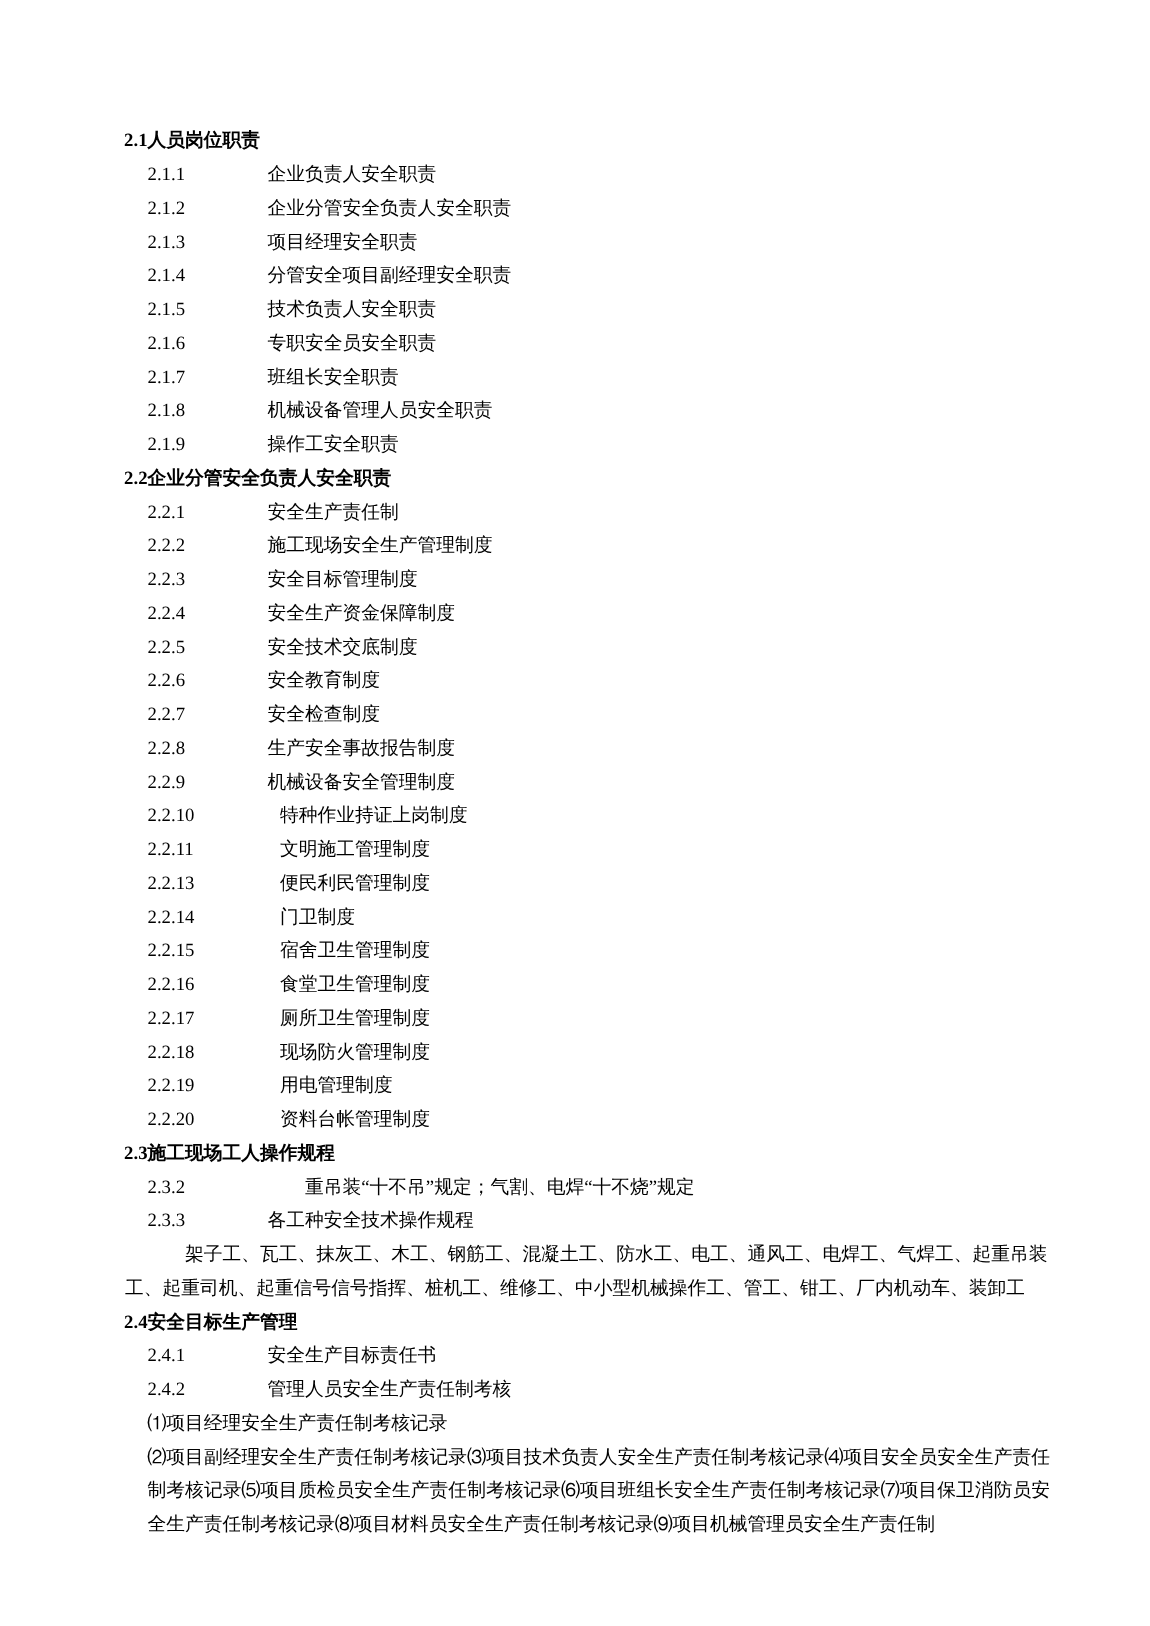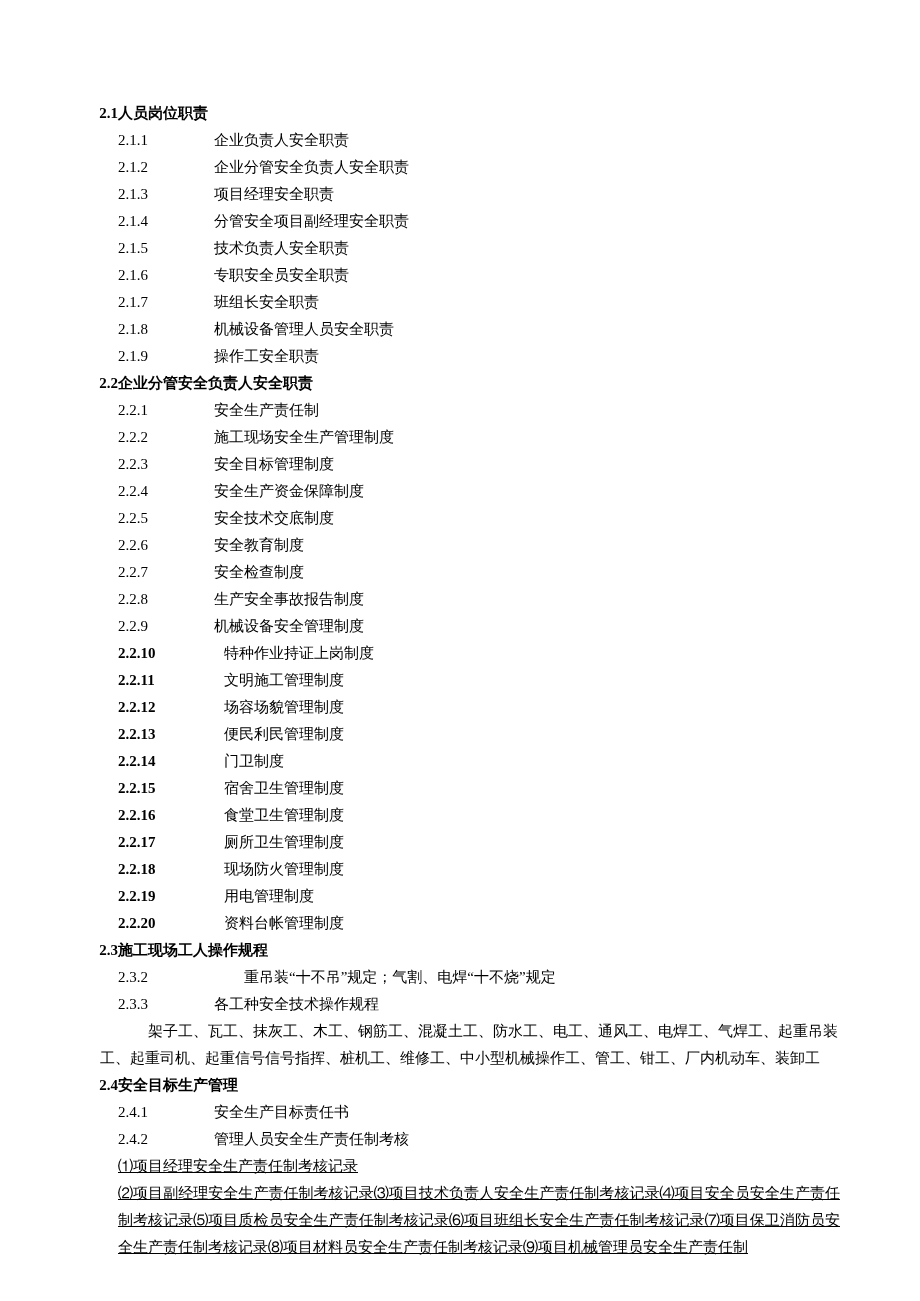--- a/index.html
+++ b/index.html
@@ -33,36 +33,34 @@
     }
     .subitem-number {
       display: inline-block;
       min-width: 52px;
       font-family: "Times New Roman", serif;
     }
     .subitem-number-wide {
       display: inline-block;
       min-width: 62px;
       font-family: "Times New Roman", serif;
-      font-weight: bold;
     }
     .subitem-text {
       display: inline-block;
     }
     .indented-text {
       padding-left: 38px;
     }
     .flush-text {
       padding-left: 0;
       text-align: center;
     }
     .sub-paragraph {
       padding-left: 38px;
       text-align: justify;
-      text-decoration: underline;
     }
   </style>
 </head>
 <body>
 
 <div class="section-heading">
   <span class="section-number">2.1</span>
   <span>人员岗位职责</span>
 </div>
 <div id="s2_1_items">
@@ -147,24 +145,20 @@
     </div>
     <div class="subitem">
       <span class="subitem-number-wide">2.2.10</span>
       <span class="subitem-text">特种作业持证上岗制度</span>
     </div>
     <div class="subitem">
       <span class="subitem-number-wide">2.2.11</span>
       <span class="subitem-text">文明施工管理制度</span>
     </div>
     <div class="subitem">
-      <span class="subitem-number-wide">2.2.12</span>
-      <span class="subitem-text">场容场貌管理制度</span>
-    </div>
-    <div class="subitem">
       <span class="subitem-number-wide">2.2.13</span>
       <span class="subitem-text">便民利民管理制度</span>
     </div>
     <div class="subitem">
       <span class="subitem-number-wide">2.2.14</span>
       <span class="subitem-text">门卫制度</span>
     </div>
     <div class="subitem">
       <span class="subitem-number-wide">2.2.15</span>
       <span class="subitem-text">宿舍卫生管理制度</span>

